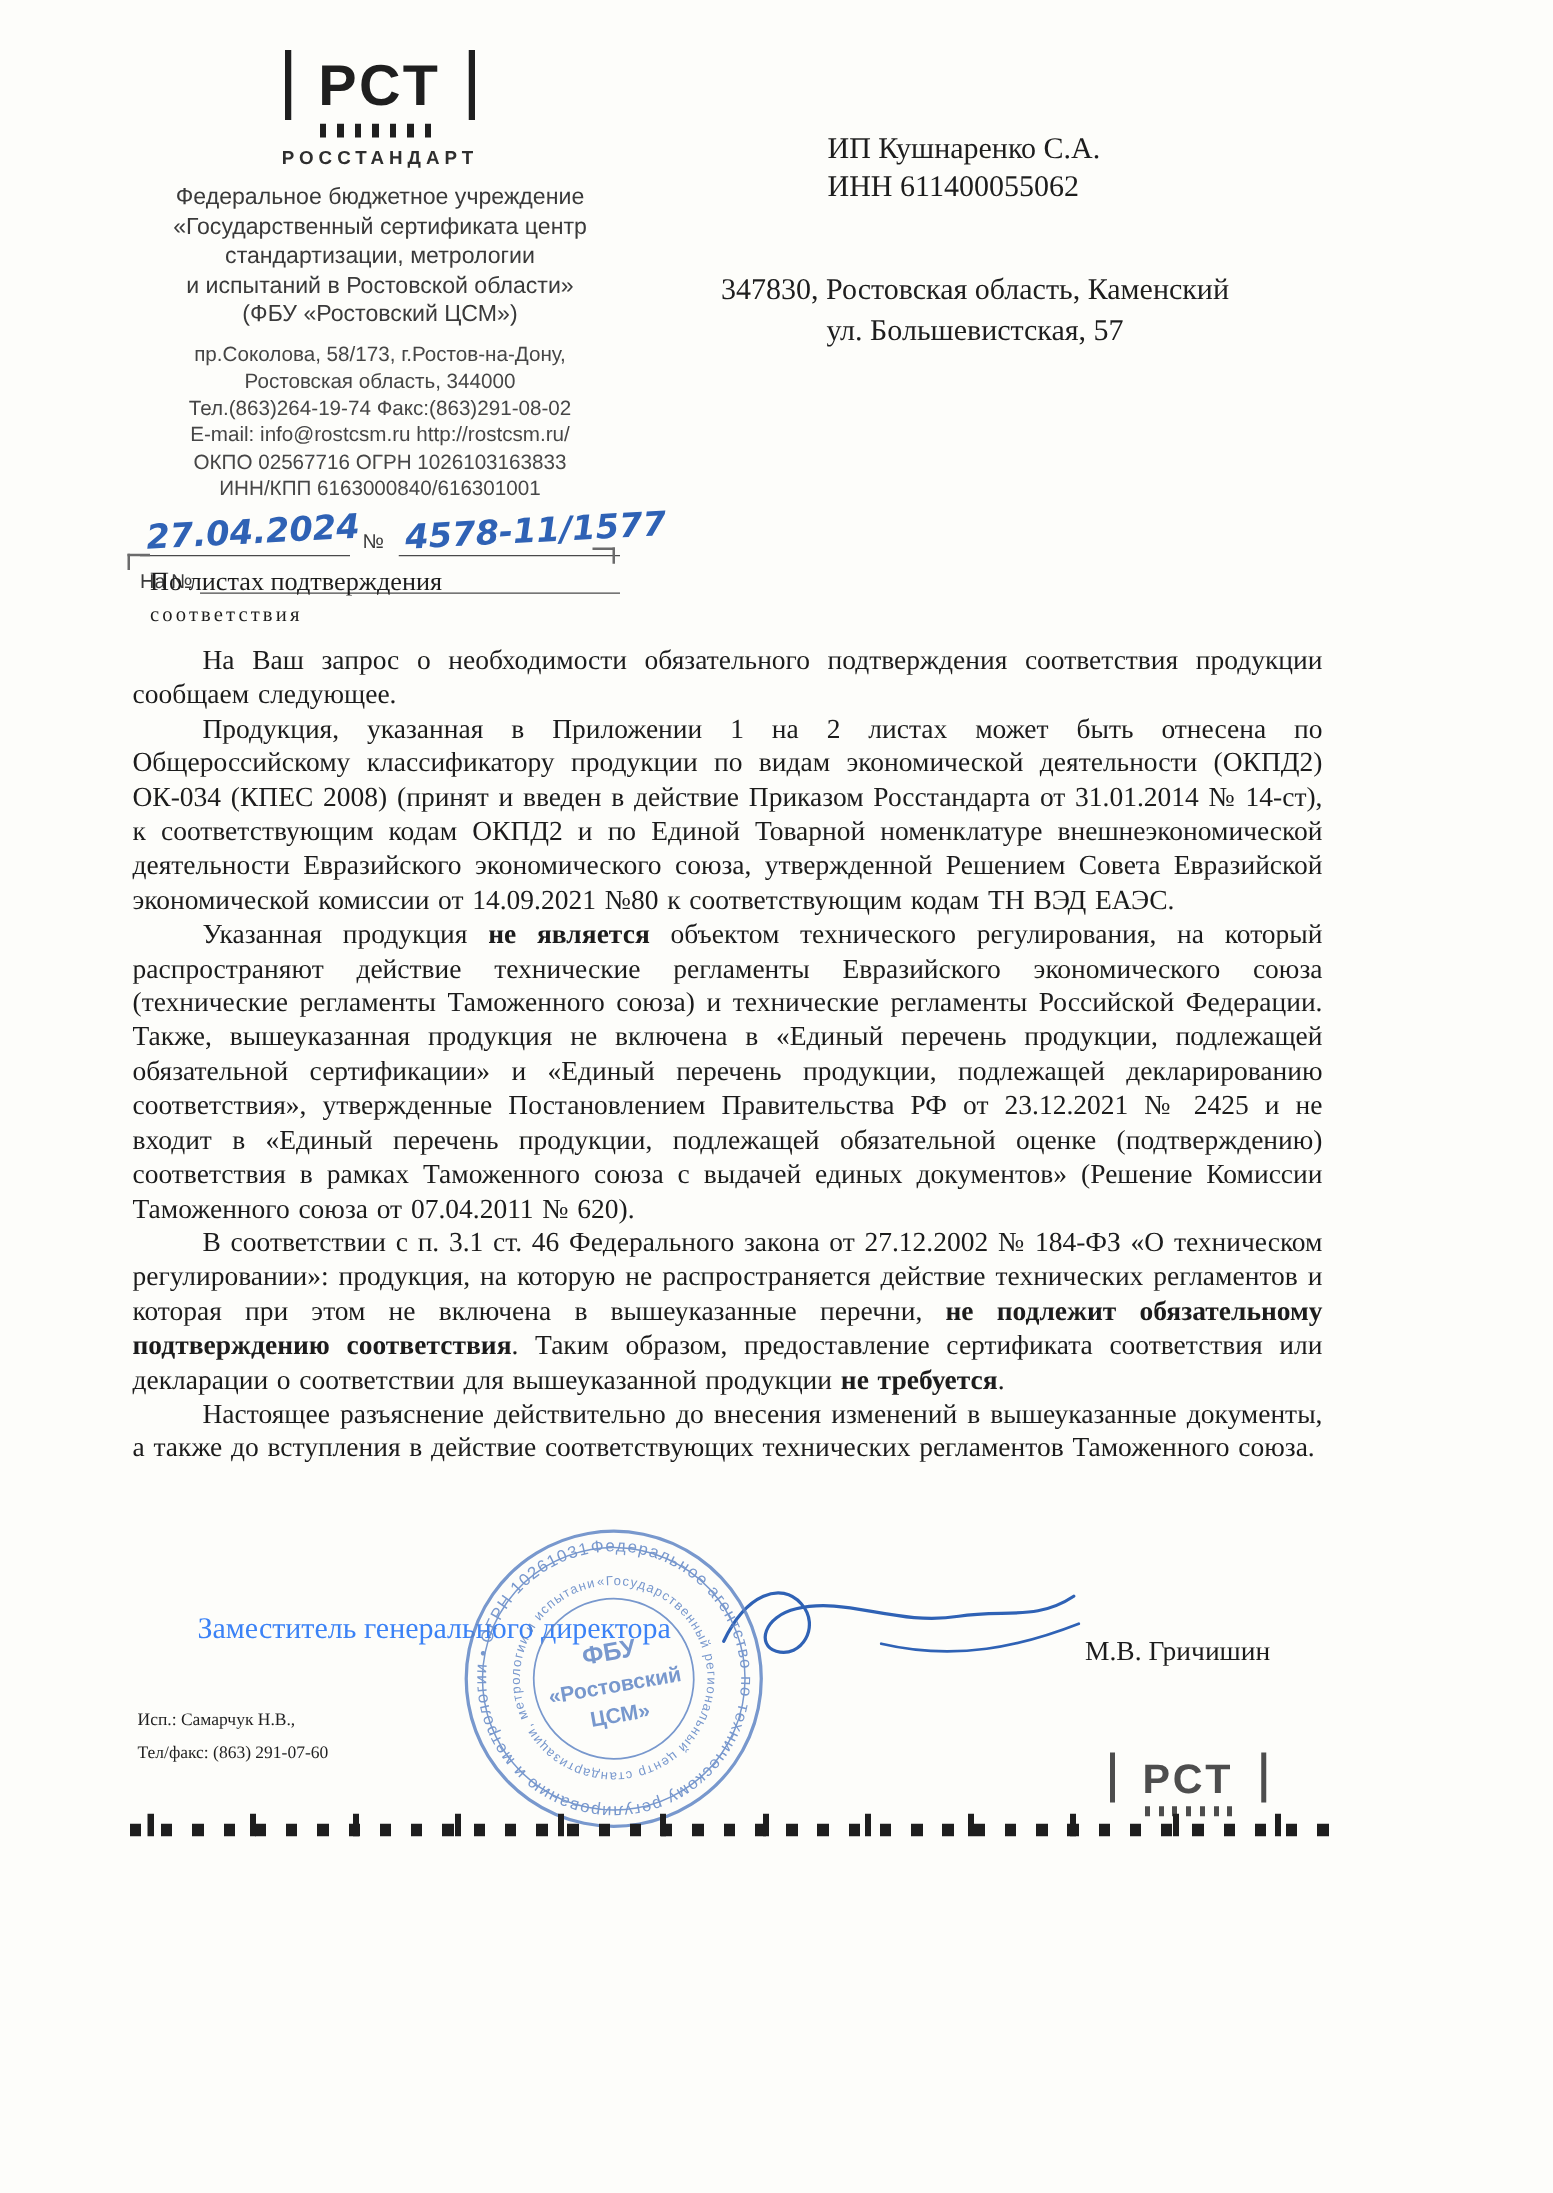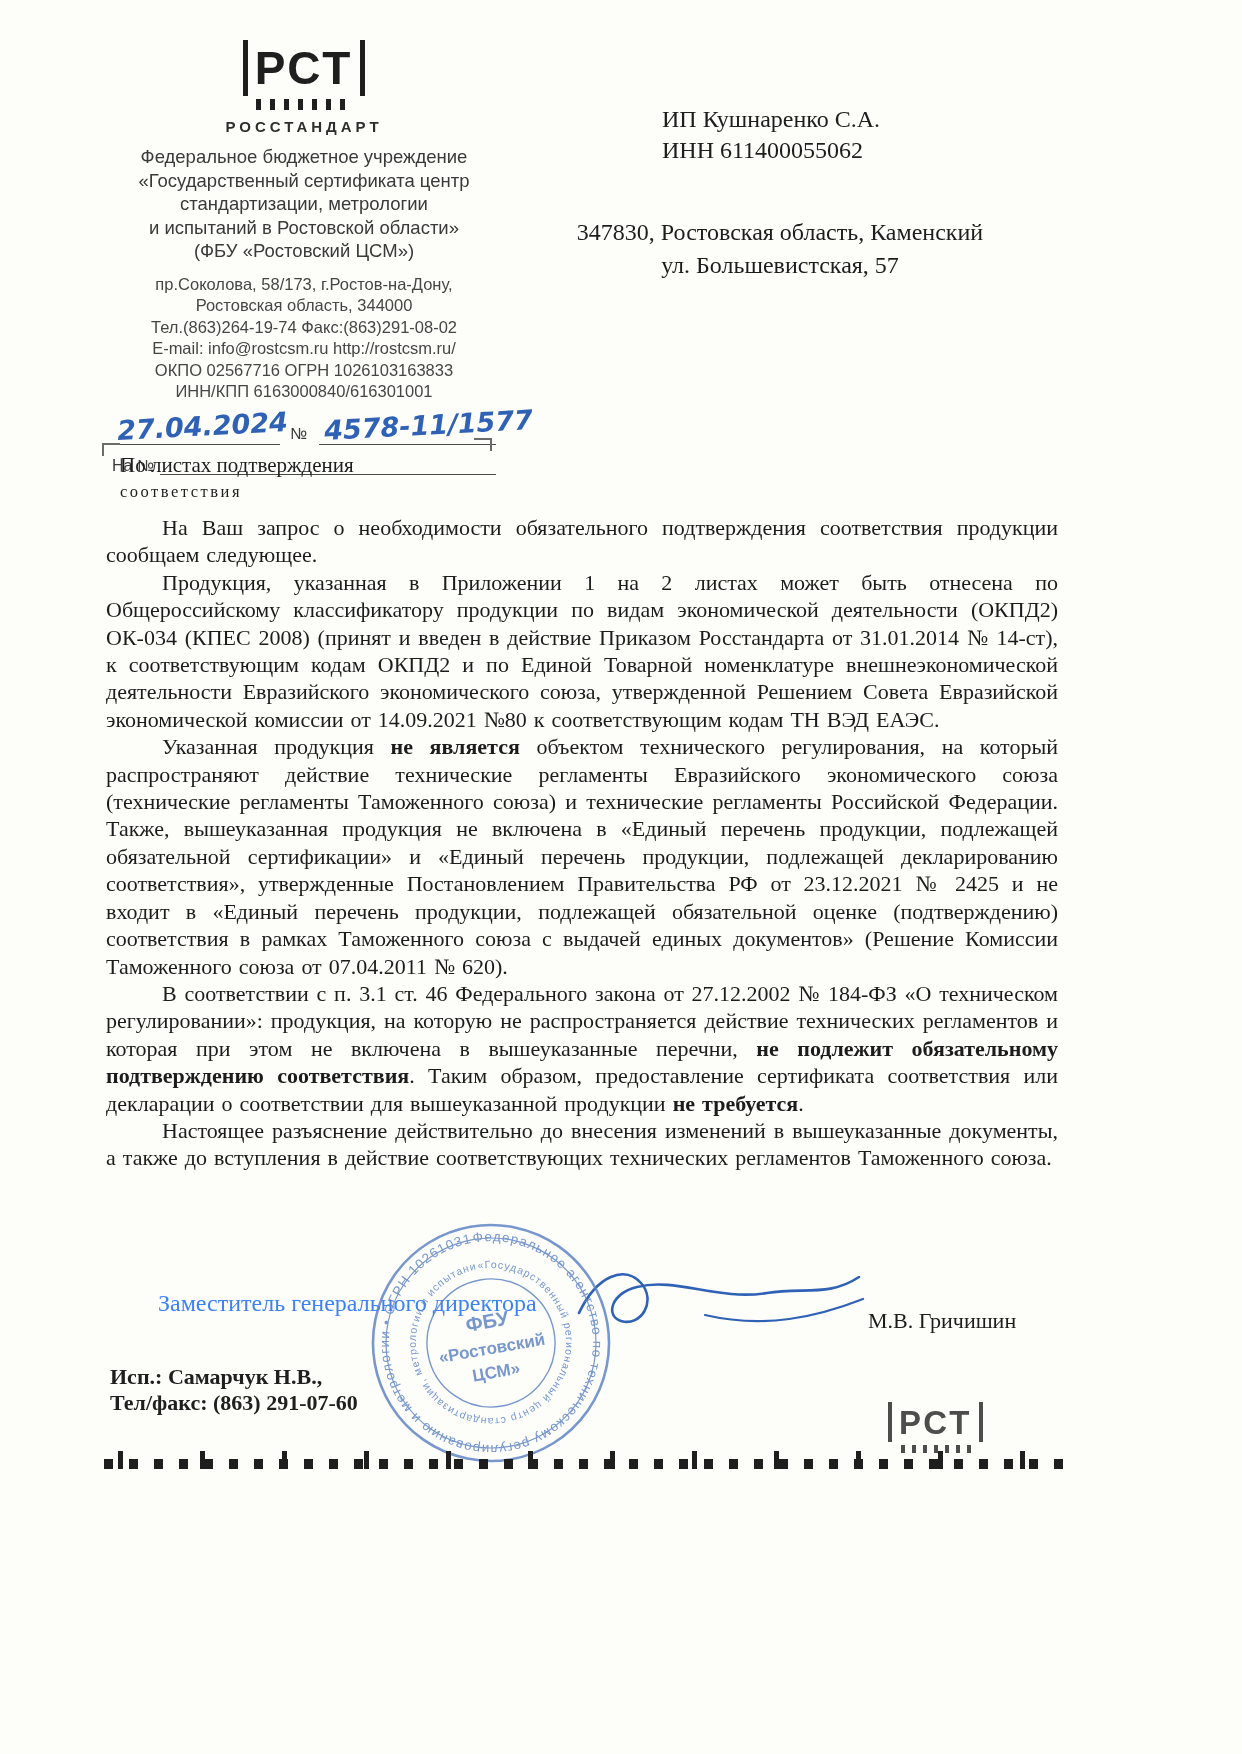--- a/index.html
+++ b/index.html
@@ -14,21 +14,21 @@
   }
 
   
   .header-left{
     position:absolute;left:112px;top:40px;width:384px;
     text-align:center;
     font-family:"Liberation Sans", sans-serif;
     color:#3a3a3a;
   }
   .rst-logo{display:inline-block;margin-bottom:4px;color:#1f1f1f;}
-  .rst-row{display:flex;align-items:center;justify-content:center;gap:7px;}
+  .rst-row{display:flex;align-items:center;justify-content:center;gap:22px;}
   .rst-bar{width:5px;height:56px;background:#1f1f1f;display:inline-block;}
   .rst-text{
     font-family:"Liberation Sans", sans-serif;
     font-weight:bold;font-size:46px;letter-spacing:3px;line-height:1;
   }
   .rst-ticks{height:11px;width:96px;margin:3px auto 0;
     background:repeating-linear-gradient(90deg,#1f1f1f 0 5px,transparent 5px 14px);}
   .brand{font-weight:bold;font-size:15px;letter-spacing:4px;color:#2e2e2e;margin-top:4px;}
   .org-lines{margin-top:10px;font-size:18.5px;line-height:23.5px;color:#3a3a3a;}
   .contact-lines{margin-top:11px;font-size:16.5px;line-height:21.5px;color:#464646;}
@@ -93,21 +93,21 @@
     position:absolute;left:366px;top:1218px;
     transform:rotate(-10deg);opacity:0.82;
   }
   .sline{fill:none;stroke:#5b82c4;}
   .stext{fill:#5b82c4;font-family:"Liberation Sans", sans-serif;letter-spacing:1px;}
   .scenter{fill:#5b82c4;font-family:"Liberation Sans", sans-serif;font-weight:bold;text-anchor:middle;}
 
   
   .footer-exec{
     position:absolute;left:110px;top:1364px;
-    font-size:22px;line-height:26px;color:#1f1f1f;font-weight:bold;
+    font-size:14px;line-height:26px;color:#1f1f1f;
   }
   .rst-logo.small{position:absolute;left:888px;top:1402px;color:#4d4d4d;margin:0;}
   .rst-logo.small .rst-bar{background:#4d4d4d;height:40px;width:4px;}
   .rst-logo.small .rst-text{font-size:33px;}
   .rst-logo.small .rst-ticks{width:70px;height:8px;
     background:repeating-linear-gradient(90deg,#4d4d4d 0 4px,transparent 4px 11px);}
 
   .barcode{position:absolute;left:104px;top:1450px;width:962px;height:19px;}
   .barcode .row1{position:absolute;bottom:0;left:0;right:0;height:10px;
     background:repeating-linear-gradient(90deg,#1e1e1e 0 9px,transparent 9px 25px);}

